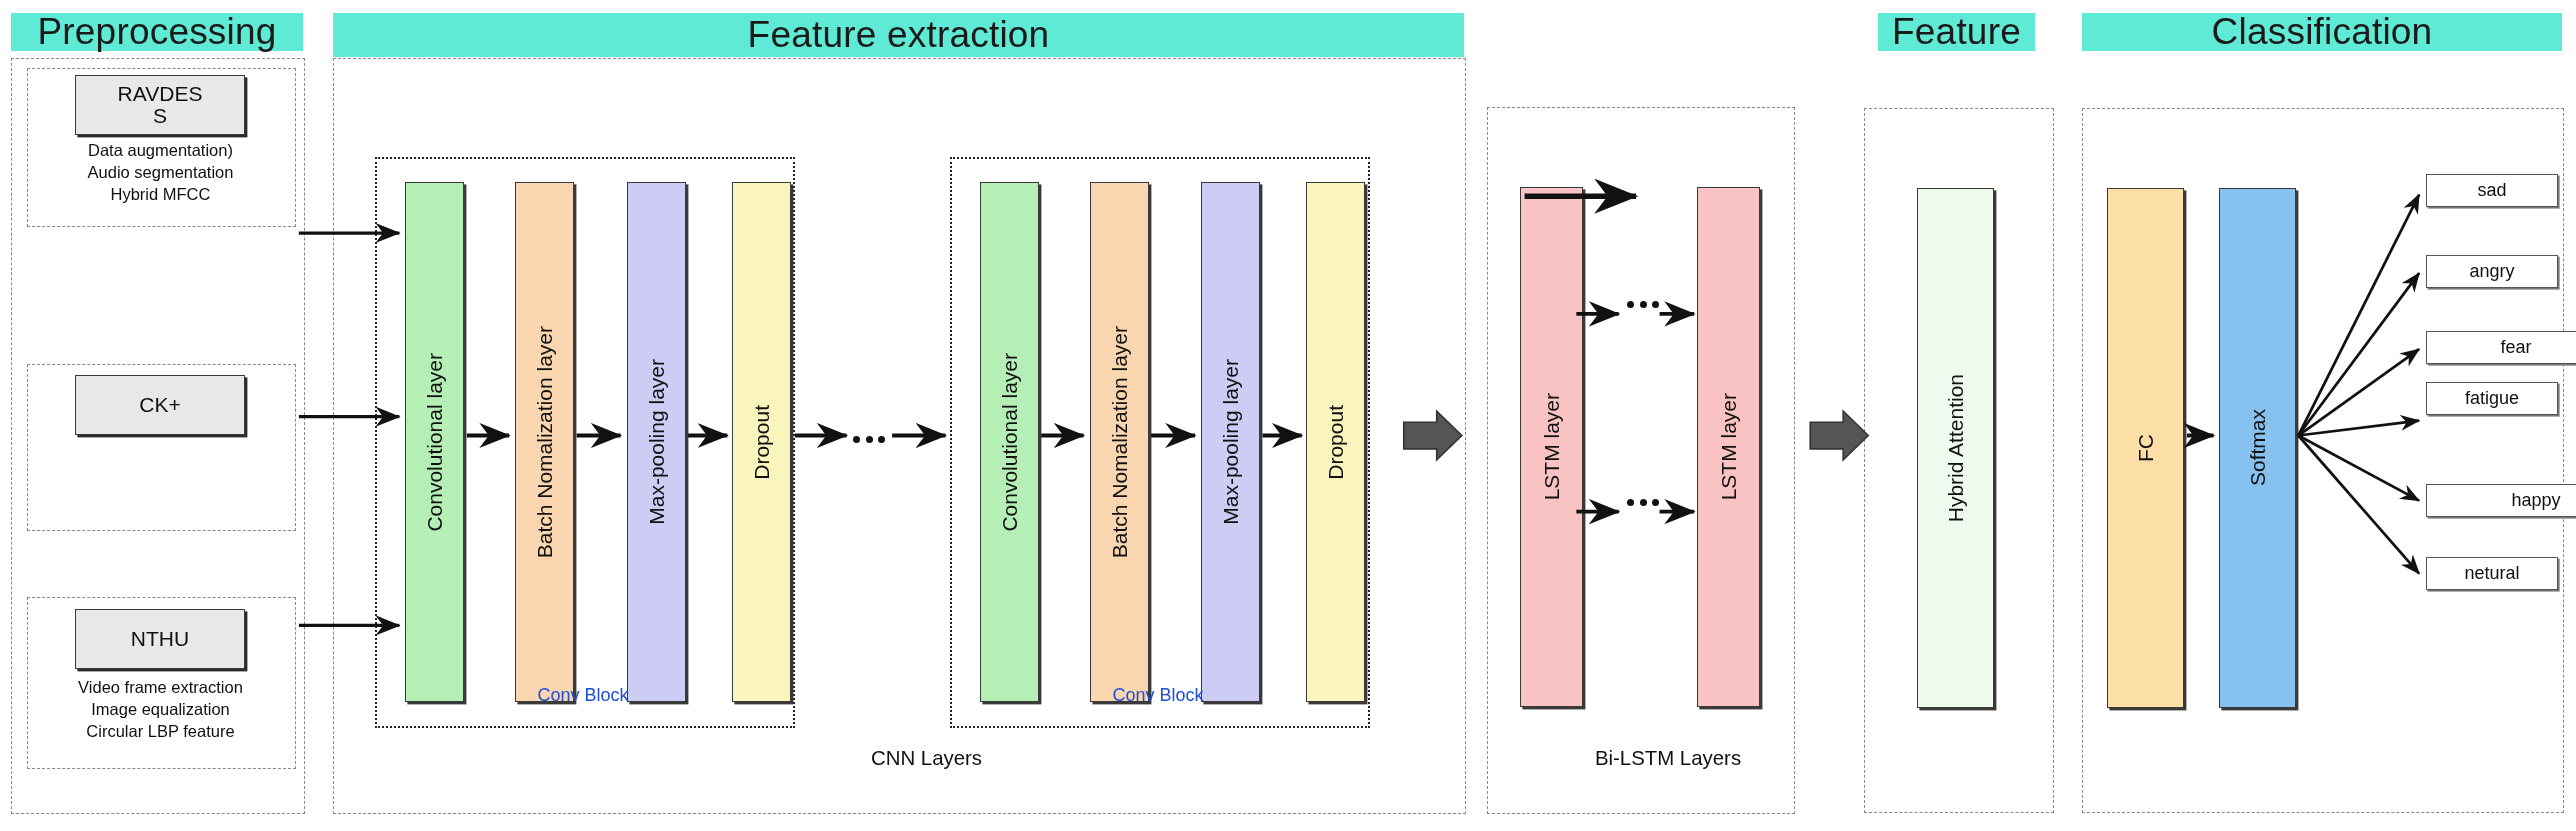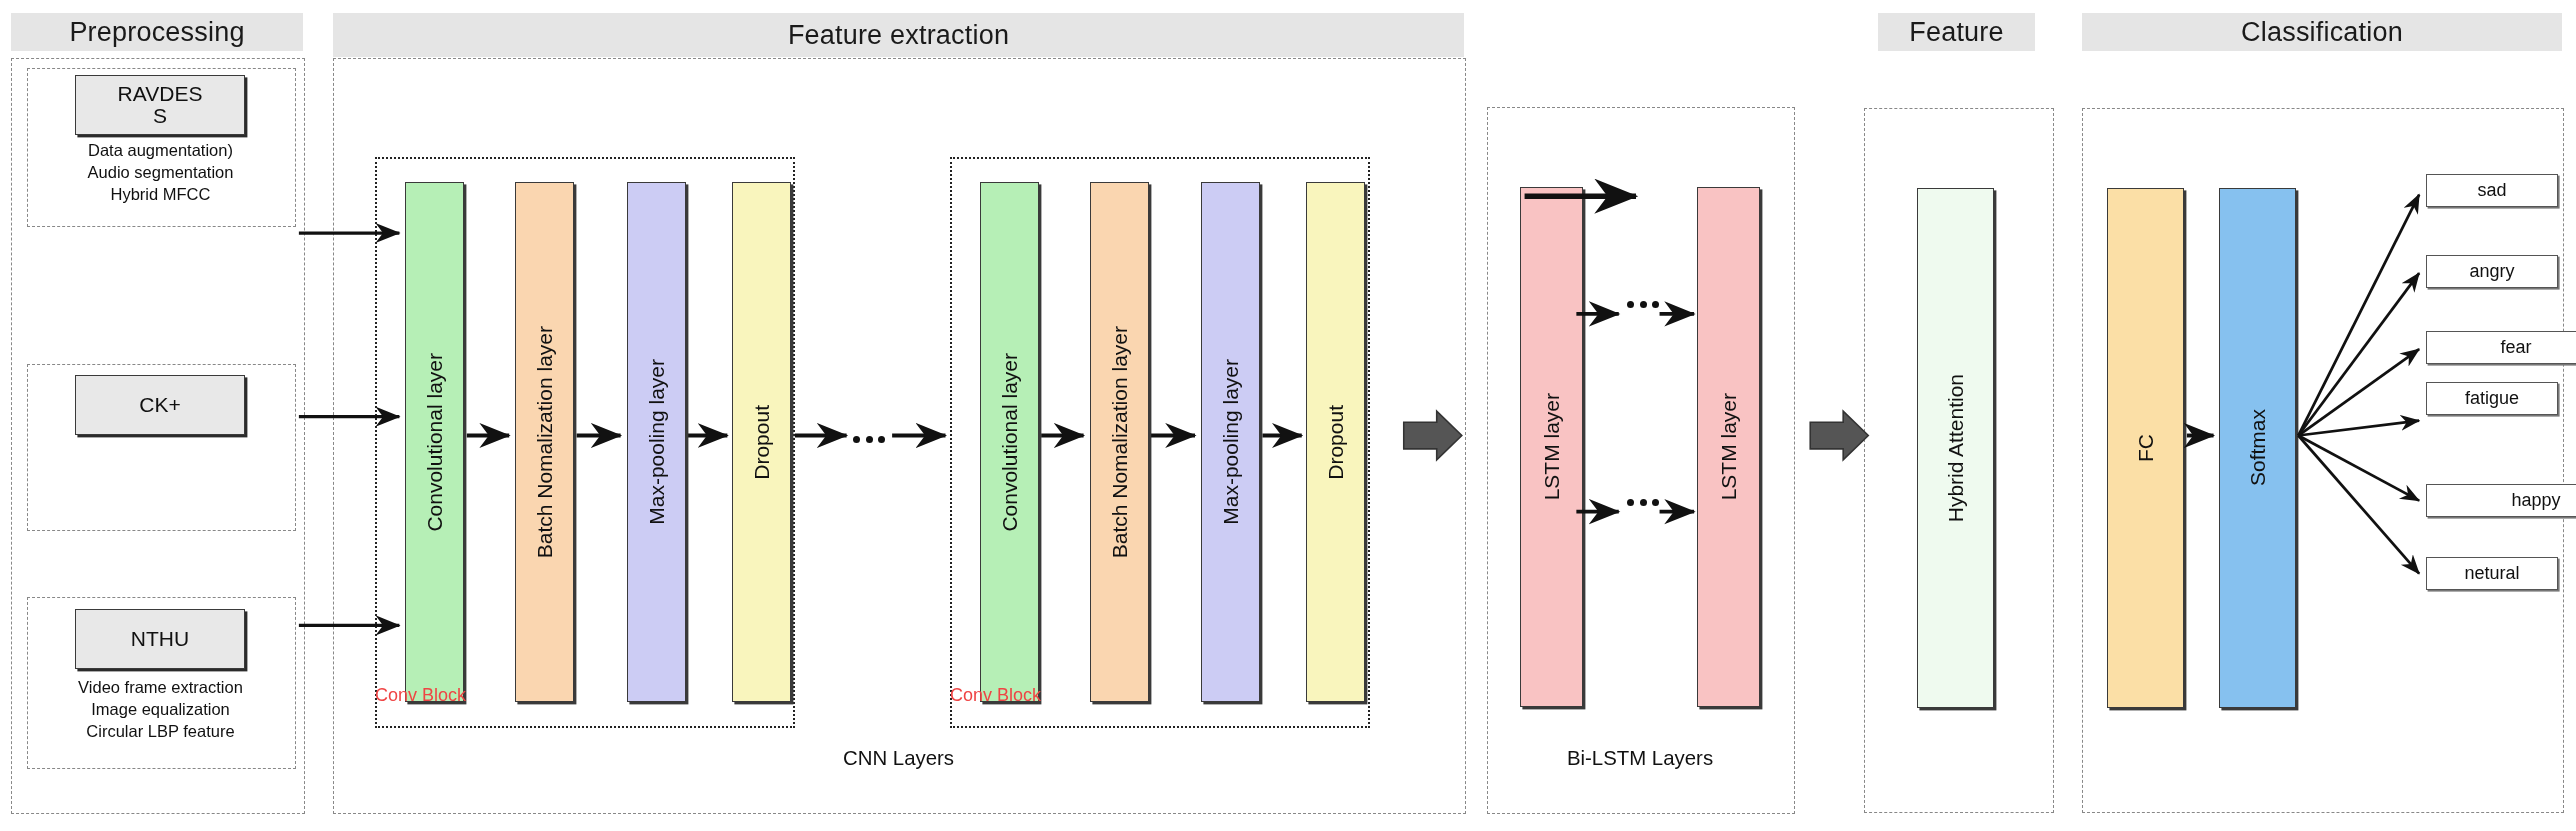--- a/index.html
+++ b/index.html
@@ -1,36 +1,36 @@
 <!DOCTYPE html>
 <html style="font-size:12.6px"><head>
 <meta charset="utf-8">
 <style>
   html,body{margin:0;padding:0;background:#ffffff;}
   body{font-family:"Liberation Sans",sans-serif;color:#000;}
   #stage{position:relative;width:2576px;height:831px;background:#fff;overflow:hidden;}
 
-  .hdr{position:absolute;background:#e5e5e5;display:flex;align-items:center;justify-content:center;
-       font-size:27px;color:#1a1a1a;letter-spacing:0.2px;}
+  .hdr{position:absolute;background:#5eead4;display:flex;align-items:center;justify-content:center;
+       font-size:37px;color:#1a1a1a;letter-spacing:0.2px;}
   .dashdot{position:absolute;border-top:1.6px dashed #888;border-bottom:1.6px dashed #888;
            border-left:1.6px dashed #888;border-right:1.6px dashed #888;}
   .dotted{position:absolute;border:2.4px dotted #222;}
 
   .ds-box{position:absolute;background:#e8e8e8;border:1.6px solid #3a3a3a;
           box-shadow:2.4px 2.4px 0 #2b2b2b;display:flex;align-items:center;justify-content:center;
           text-align:center;font-size:21px;line-height:1.05;color:#111;}
 
   .ds-lines{position:absolute;text-align:center;font-size:16.5px;line-height:1.32;color:#111;width:100%;}
 
   .vbox{position:absolute;border:1.6px solid #3a3a3a;box-shadow:2.4px 2.4px 0 #3a3a3a;
         display:flex;align-items:center;justify-content:center;}
   .vbox span{writing-mode:vertical-rl;transform:rotate(180deg);font-size:21px;white-space:nowrap;color:#111;}
 
-  .cap{position:absolute;font-size:18px;color:#ef4444;text-align:left;}
-  .cap2{position:absolute;font-size:20.4px;color:#111;text-align:center;}
+  .cap{position:absolute;font-size:18px;color:#1d4ed8;text-align:center;}
+  .cap2{position:absolute;font-size:20.4px;color:#111;text-align:center;padding-left:28px;}
 
   .outbox{position:absolute;background:#fff;border:1.6px solid #555;box-shadow:1.6px 1.6px 0 #777;
           display:flex;align-items:center;justify-content:center;font-size:18px;color:#111;}
 
   .dots3{position:absolute;display:flex;gap:5.5px;align-items:center;}
   .dots3 i{width:7px;height:7px;background:#111;border-radius:50%;display:block;}
 
   svg.lines{position:absolute;left:0;top:0;width:2576px;height:831px;pointer-events:none;}
 </style>
 </head>

